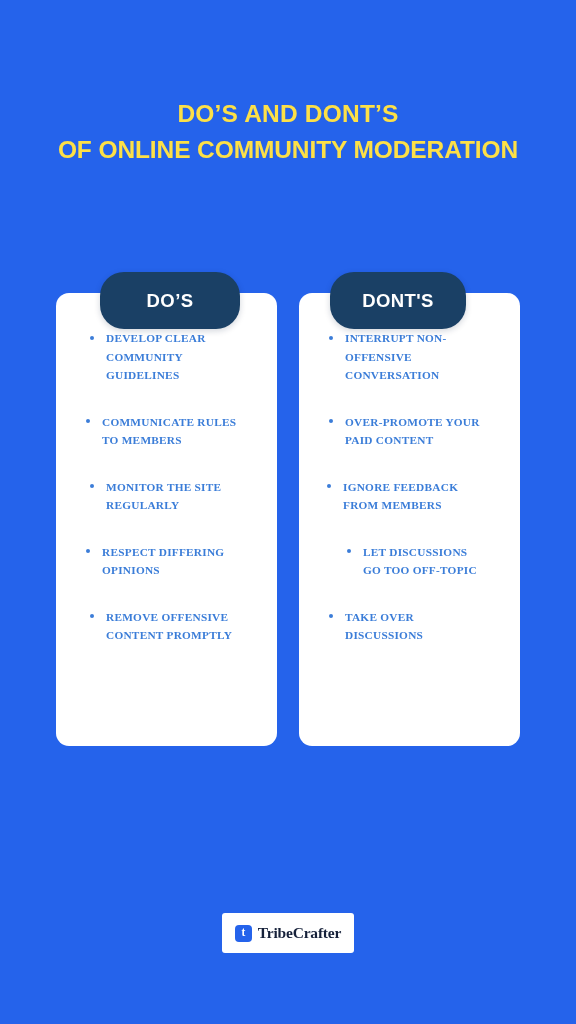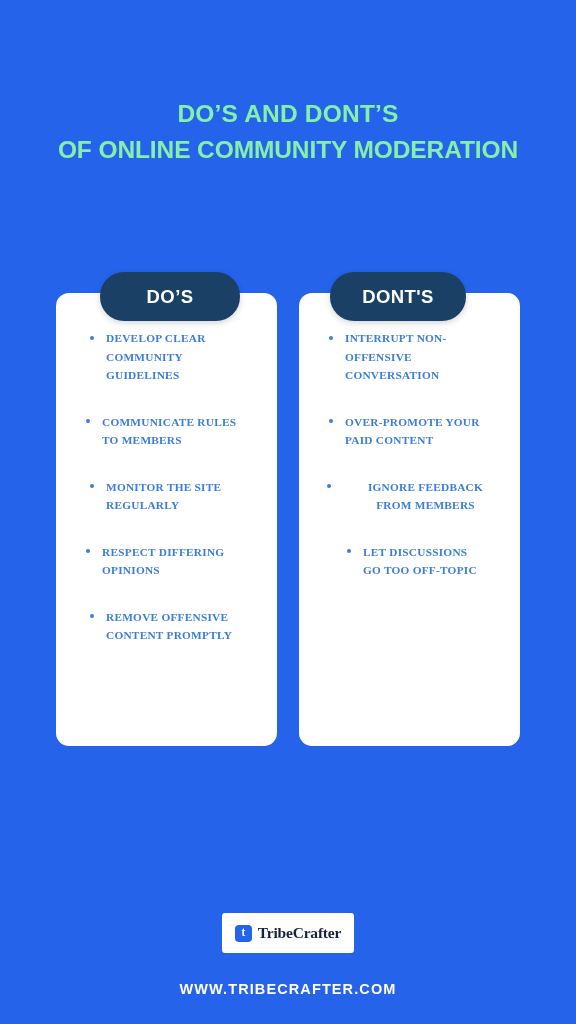--- a/index.html
+++ b/index.html
@@ -23,21 +23,21 @@
     box-sizing: border-box;
   }
 
   
   .title-block {
     position: absolute;
     top: 96px;
     left: 0;
     width: 576px;
     text-align: center;
-    color: #86efac;
+    color: #fde047;
     font-weight: bold;
     font-size: 24.5px;
     line-height: 36px;
     letter-spacing: 0.2px;
   }
   .title-line {
     display: block;
     white-space: nowrap;
   }
   .title-line-2 {
@@ -70,21 +70,21 @@
     width: 221px;
     height: 453px;
     background: #FFFFFF;
     border-radius: 13px;
     box-sizing: border-box;
   }
 
   .pill {
     position: absolute;
     top: 0;
-    height: 49px;
+    height: 57px;
     border-radius: 24px;
     background: #1A4065;
     color: #FFFFFF;
     font-weight: bold;
     font-size: 18.5px;
     letter-spacing: 0.4px;
     display: flex;
     align-items: center;
     justify-content: center;
     z-index: 3;
@@ -140,21 +140,21 @@
   .col-left .li-0 { margin: 0 0 0 34px; }
   .col-left .li-1 { margin: 28px 0 0 30px; }
   .col-left .li-2 { margin: 28px 0 0 34px; }
   .col-left .li-3 { margin: 28px 0 0 34px; }
   .col-left .li-4 { margin: 28px 0 0 30px; }
 
   
   .col-right .list-item { padding-left: 16px; }
   .col-right .li-0 { margin: 0 0 0 30px; }
   .col-right .li-1 { margin: 28px 0 0 30px; }
-  .col-right .li-2 { margin: 28px 12px 0 28px; text-align: center; }
+  .col-right .li-2 { margin: 28px 12px 0 28px; }
   .col-right .li-3 { margin: 28px 0 0 48px; }
   .col-right .li-4 { margin: 28px 0 0 30px; }
 
   
   .logo-badge {
     position: absolute;
     left: 222px;
     top: 913px;
     width: 132px;
     height: 40px;
@@ -266,25 +266,29 @@
         <li class="list-item li-2">
           <span class="bullet"></span>
           <span class="text">IGNORE FEEDBACK
 FROM MEMBERS</span>
         </li>
         <li class="list-item li-3">
           <span class="bullet"></span>
           <span class="text"> LET DISCUSSIONS
 GO TOO OFF-TOPIC</span>
         </li>
+        <li class="list-item li-4">
+          <span class="bullet"></span>
+          <span class="text"> TAKE OVER
+DISCUSSIONS</span>
+        </li>
       </ul>
     </div>
 
   </div>
 
   <div class="logo-badge">
     <span class="logo-mark">t</span>
     <span class="logo-word">TribeCrafter</span>
   </div>
 
-  <div class="site-url">WWW.TRIBECRAFTER.COM</div>
 
 </div>
 
 </body></html>

